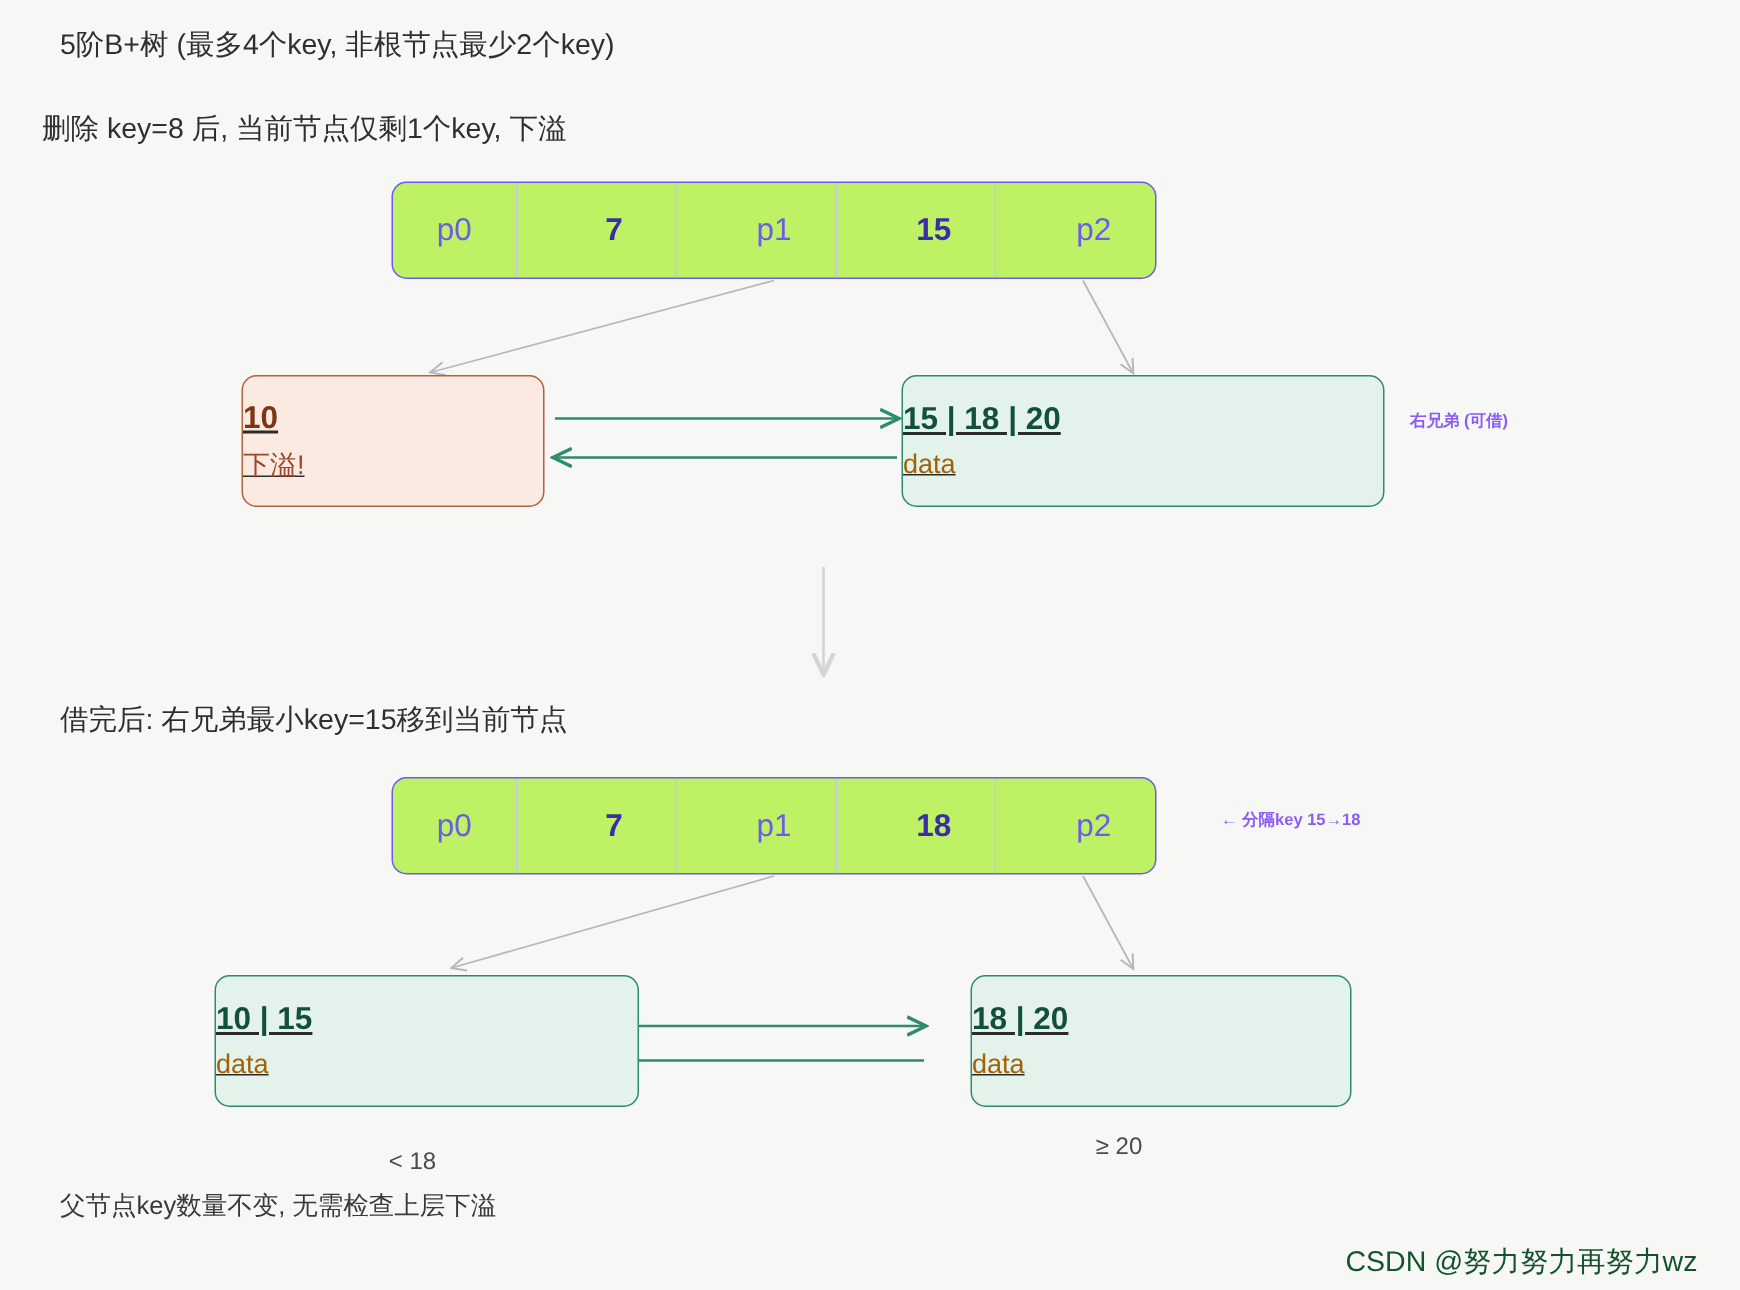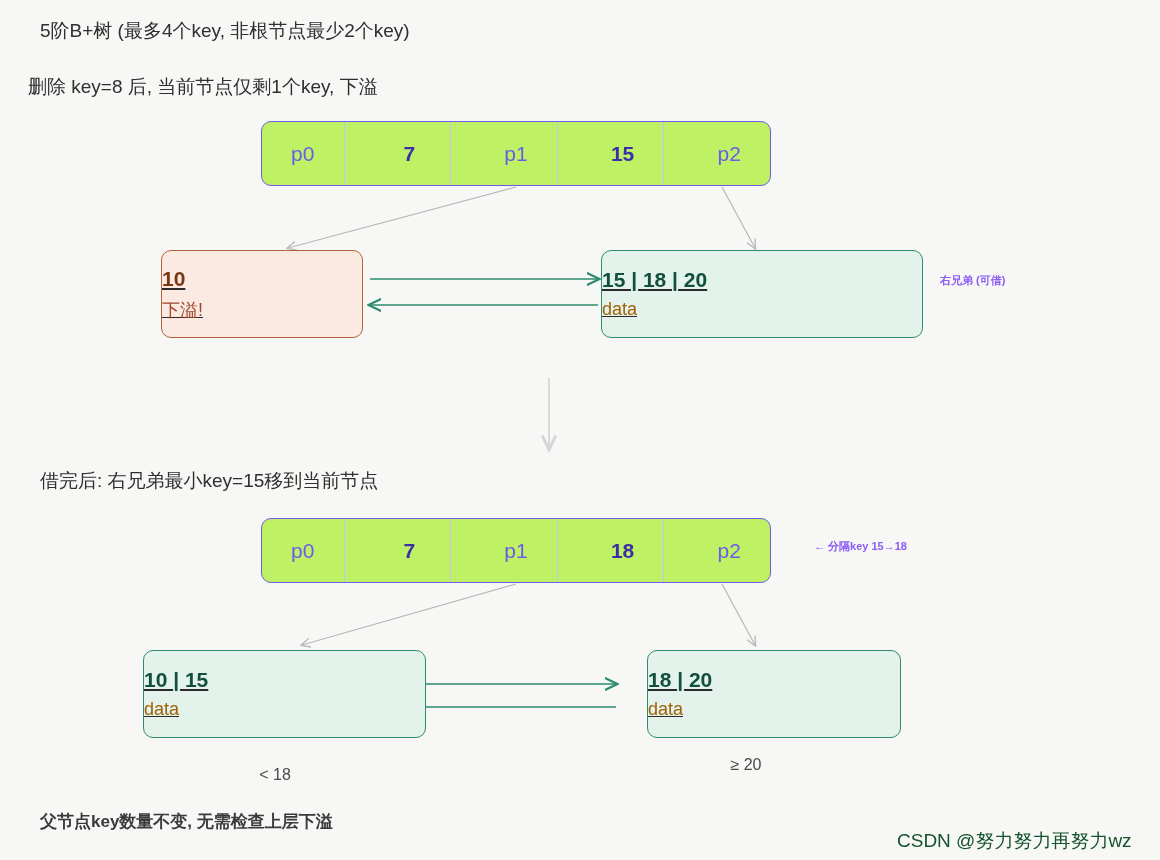--- a/index.html
+++ b/index.html
@@ -194,17 +194,17 @@
 
   <div class="leaf green" style="left:619px; top:650px; width:254px; height:88px;margin-left:28px;">
     <div class="l1">18 | 20</div>
     <div class="l2">data</div>
   </div>
 
   <div class="abs undernote" style="left:205px; top:756px; width:140px;margin-top:10px;">&lt; 18</div>
 
   <div class="abs undernote" style="left:676px; top:756px; width:140px;">≥ 20</div>
 
-  <div class="abs caption-sm" style="left:40px; top:810px;font-weight:bold;">父节点key数量不变, 无需检查上层下溢</div>
+  <div class="abs caption-sm" style="left:40px; top:792px;">父节点key数量不变, 无需检查上层下溢</div>
 
   <div class="watermark" style="left:897px; top:828px;">CSDN @努力努力再努力wz</div>
 
 </div>
 
 </body></html>

